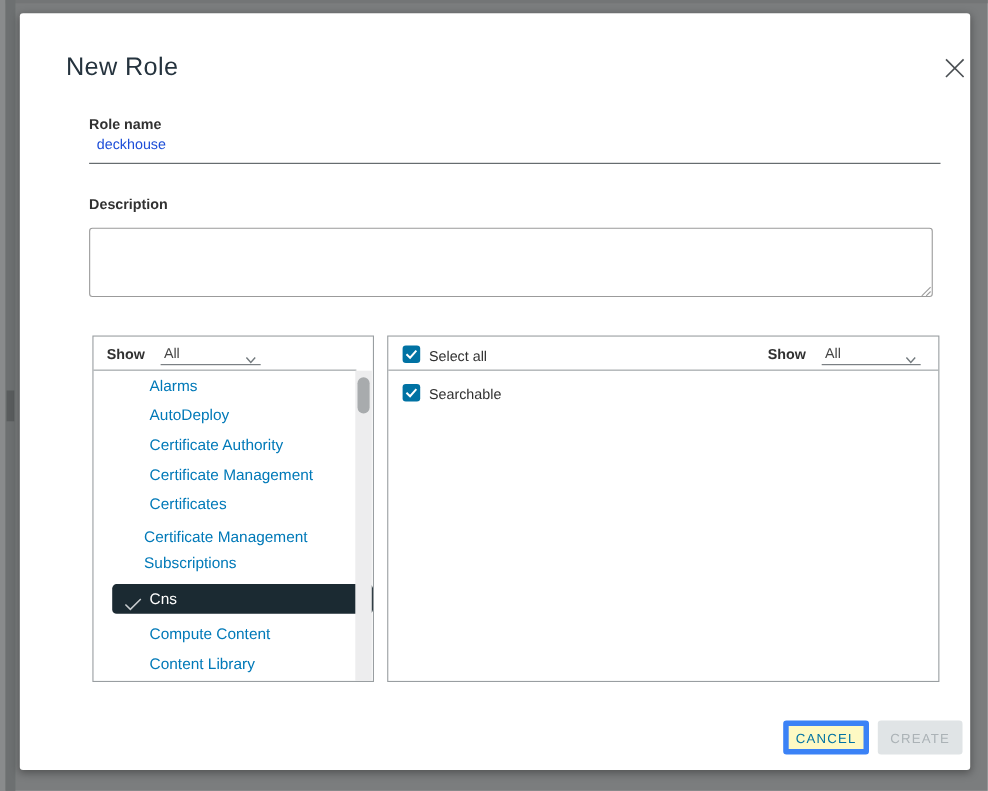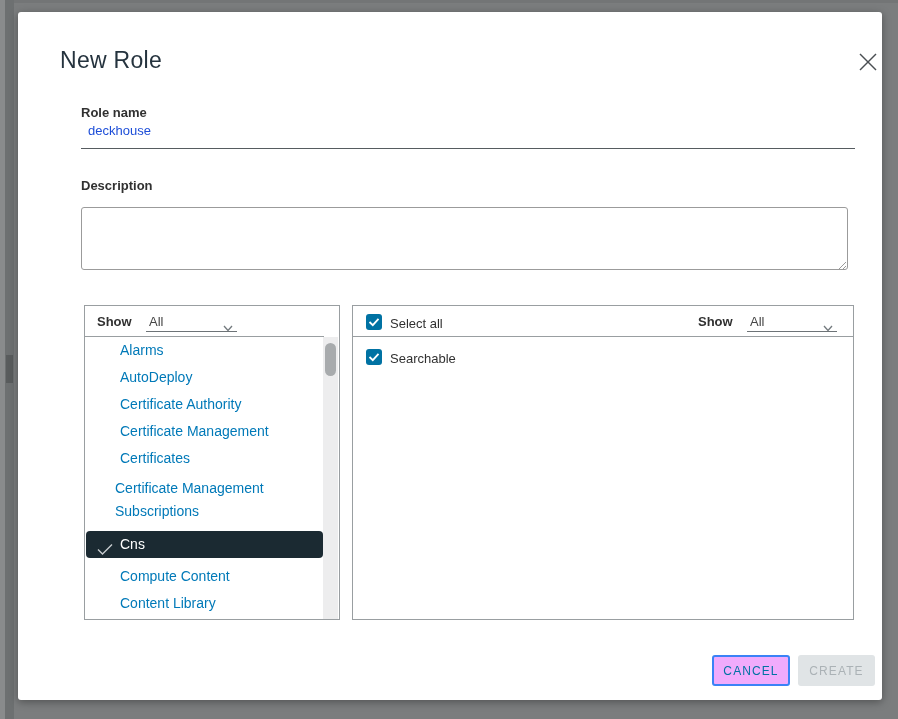--- a/index.html
+++ b/index.html
@@ -58,21 +58,21 @@
   .show-label { position:absolute; top:8px; font-size:13px; font-weight:700; color:#313131; }
   .show-select { position:absolute; top:6px; height:20px; cursor:pointer; border-bottom:1px solid #6d7377; }
   .show-select .val { font-size:13px; color:#454545; padding-left:3px; line-height:18px; display:inline-block; }
   .chev { position:absolute; right:4px; top:6px; }
 
   .sl-label  { left:12px; }
   .sl-select { left:61px; width:91px; }
   .sr-label  { left:345px; }
   .sr-select { left:394px; width:90px; }
 
-  .list { position:absolute; left:0; top:31px; width:239px; height:282px; overflow:hidden; }
+  .list { position:absolute; left:16px; top:31px; width:239px; height:282px; overflow:hidden; }
   .list-item {
     height:27px; line-height:27px; padding-left:35px;
     font-size:14px; color:#0079b8; cursor:pointer; white-space:nowrap;
   }
   .list-item.wrapped {
     height:54px; line-height:23px; padding:5px 6px 0 30px; white-space:normal;
   }
   .list-item.selected {
     position:relative; margin:5px 1px; padding-left:34px;
     background:#1b2a32; border-radius:4px; color:#ffffff;
@@ -98,21 +98,21 @@
   .cbl-selectall  { left:37px; top:10px; }
   .cbl-searchable { left:37px; top:45px; }
 
   .btn {
     position:absolute; top:643px; height:31px; border-radius:3px;
     font-family:"Liberation Sans", sans-serif;
     font-size:12px; letter-spacing:1.1px; text-align:center; cursor:pointer;
   }
   .btn-cancel {
     left:694px; width:78px;
-    background:#f0abfc; border:2px solid #3b82f6; color:#0072a3;
+    background:#fef9c3; border:5px solid #3b82f6; color:#0072a3;
   }
   .btn-create {
     left:780px; width:77px;
     background:#e0e4e6; border:none; color:#abb2b6; cursor:default;
   }
 </style>
 </head>
 <body>
 
 <div class="top-strip"></div>

